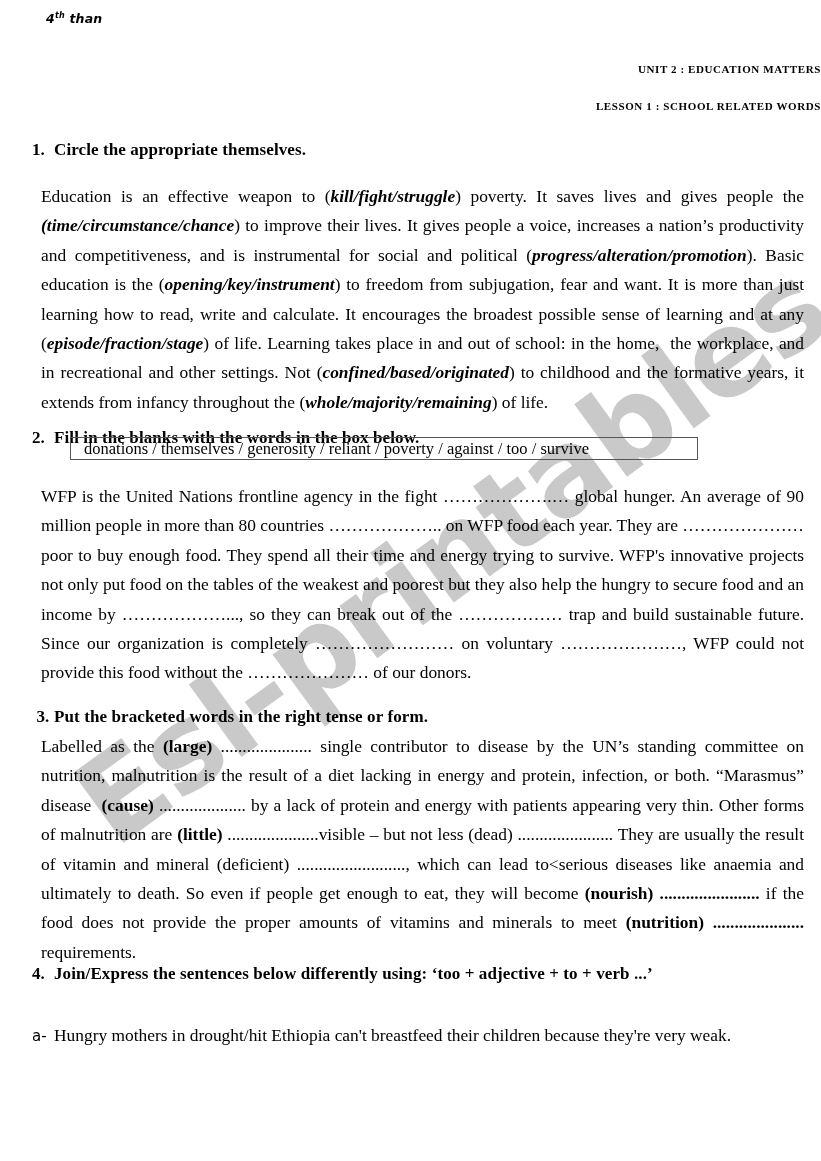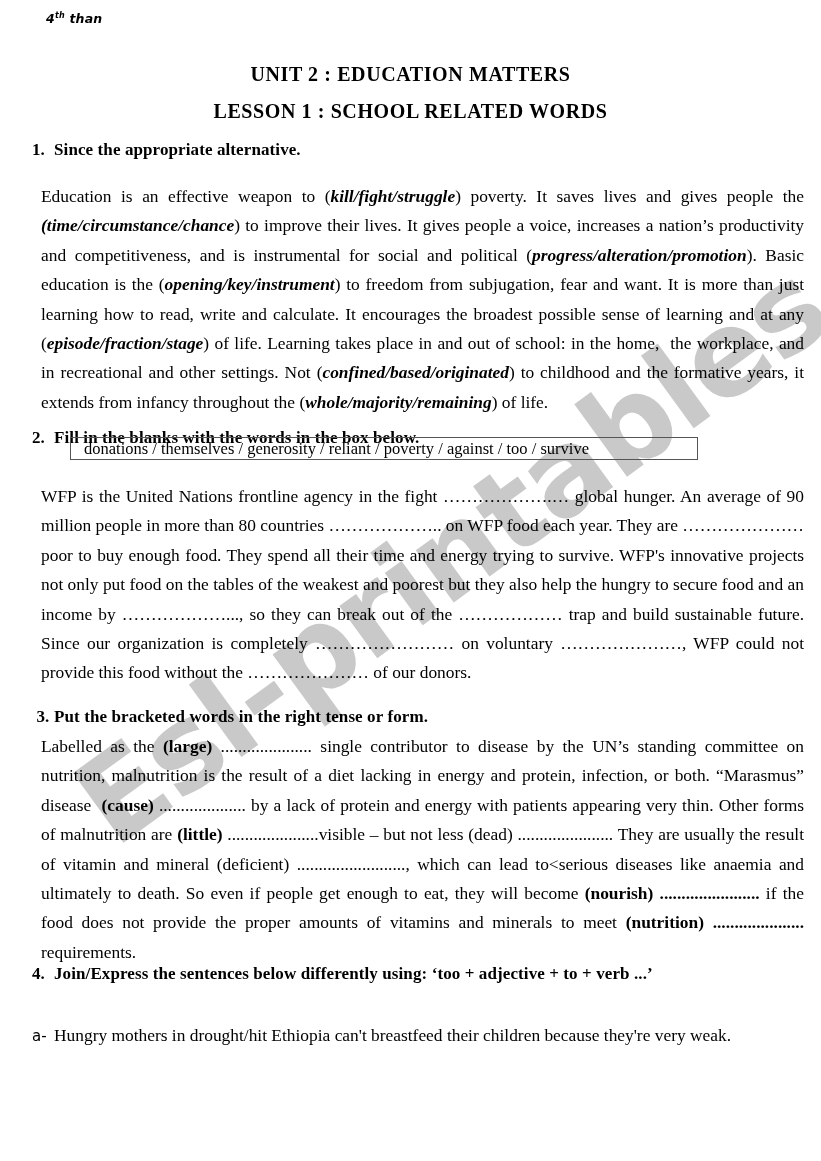--- a/index.html
+++ b/index.html
@@ -59,24 +59,24 @@
   }
   .form-label sup {
     font-size: 8px;
     vertical-align: super;
     margin-top: 39px;
   }
 
   .title {
     position: absolute;
     width: 821px;
-    text-align: center;
+    text-align: right;
     font-family: "Liberation Serif", serif;
     font-weight: bold;
-    font-size: 20px;
+    font-size: 11px;
     letter-spacing: 0.6px;
   }
   .title-1 { top: 63px; }
   .title-2 { top: 100px; }
 
   .ex-head {
     position: absolute;
     left: 32px;
     font-family: "Liberation Serif", serif;
     font-weight: bold;
@@ -144,21 +144,21 @@
     <div class="wm-text">Esl-printables.com</div>
   </div>
 
   <div class="content">
 
     <div class="form-label"><span>4</span><sup>th</sup><span> than</span></div>
 
     <div class="title title-1">UNIT 2 : EDUCATION MATTERS</div>
     <div class="title title-2">LESSON 1 : SCHOOL RELATED WORDS</div>
 
-    <div class="ex-head" style="top:140px;"><span class="num">1.</span><span>Since the appropriate alternative.</span></div>
+    <div class="ex-head" style="top:140px;"><span class="num">1.</span><span>Circle the appropriate themselves.</span></div>
 
     <div class="para" style="top:182px;">Education is an effective weapon to (<span class="bi">kill/fight/struggle</span>) poverty. It saves lives and gives people the <span class="bi">(</span><span class="bi">time/circumstance/chance</span>) to improve their lives. It gives people a voice, increases a nation’s productivity and competitiveness, and is instrumental for social and political (<span class="bi">progress/alteration/promotion</span>). Basic education is the (<span class="bi">opening/key/instrument</span>) to freedom from subjugation, fear and want. It is more than just learning how to read, write and calculate. It encourages the broadest possible sense of learning and at any (<span class="bi">episode/fraction/stage</span>) of life. Learning takes place in and out of school: in the home,&nbsp; the workplace, and in recreational and other settings. Not (<span class="bi">confined/based/originated</span>) to childhood and the formative years, it extends from infancy throughout the (<span class="bi">whole/majority/remaining</span>) of life.</div>
 
     <div class="ex-head" style="top:428px;"><span class="num">2.</span><span>Fill in the blanks with the words in the box below.</span></div>
 
     <div class="wordbox"><span>donations / themselves / generosity / reliant / poverty / against / too / survive</span></div>
 
     <div class="para" style="top:482px;">WFP is the United Nations frontline agency in the fight ……………….… global hunger. An average of 90 million people in more than 80 countries ……………….. on WFP food each year. They are ………………… poor to buy enough food. They spend all their time and energy trying to survive. WFP's innovative projects not only put food on the tables of the weakest and poorest but they also help the hungry to secure food and an income by ………………..., so they can break out of the ……………… trap and build sustainable future. Since our organization is completely …………………… on voluntary …………………, WFP could not provide this food without the ………………… of our donors.</div>
 
     <div class="ex-head" style="top:707px;text-align:center;"><span class="num">3.</span><span>Put the bracketed words in the right tense or form.</span></div>

